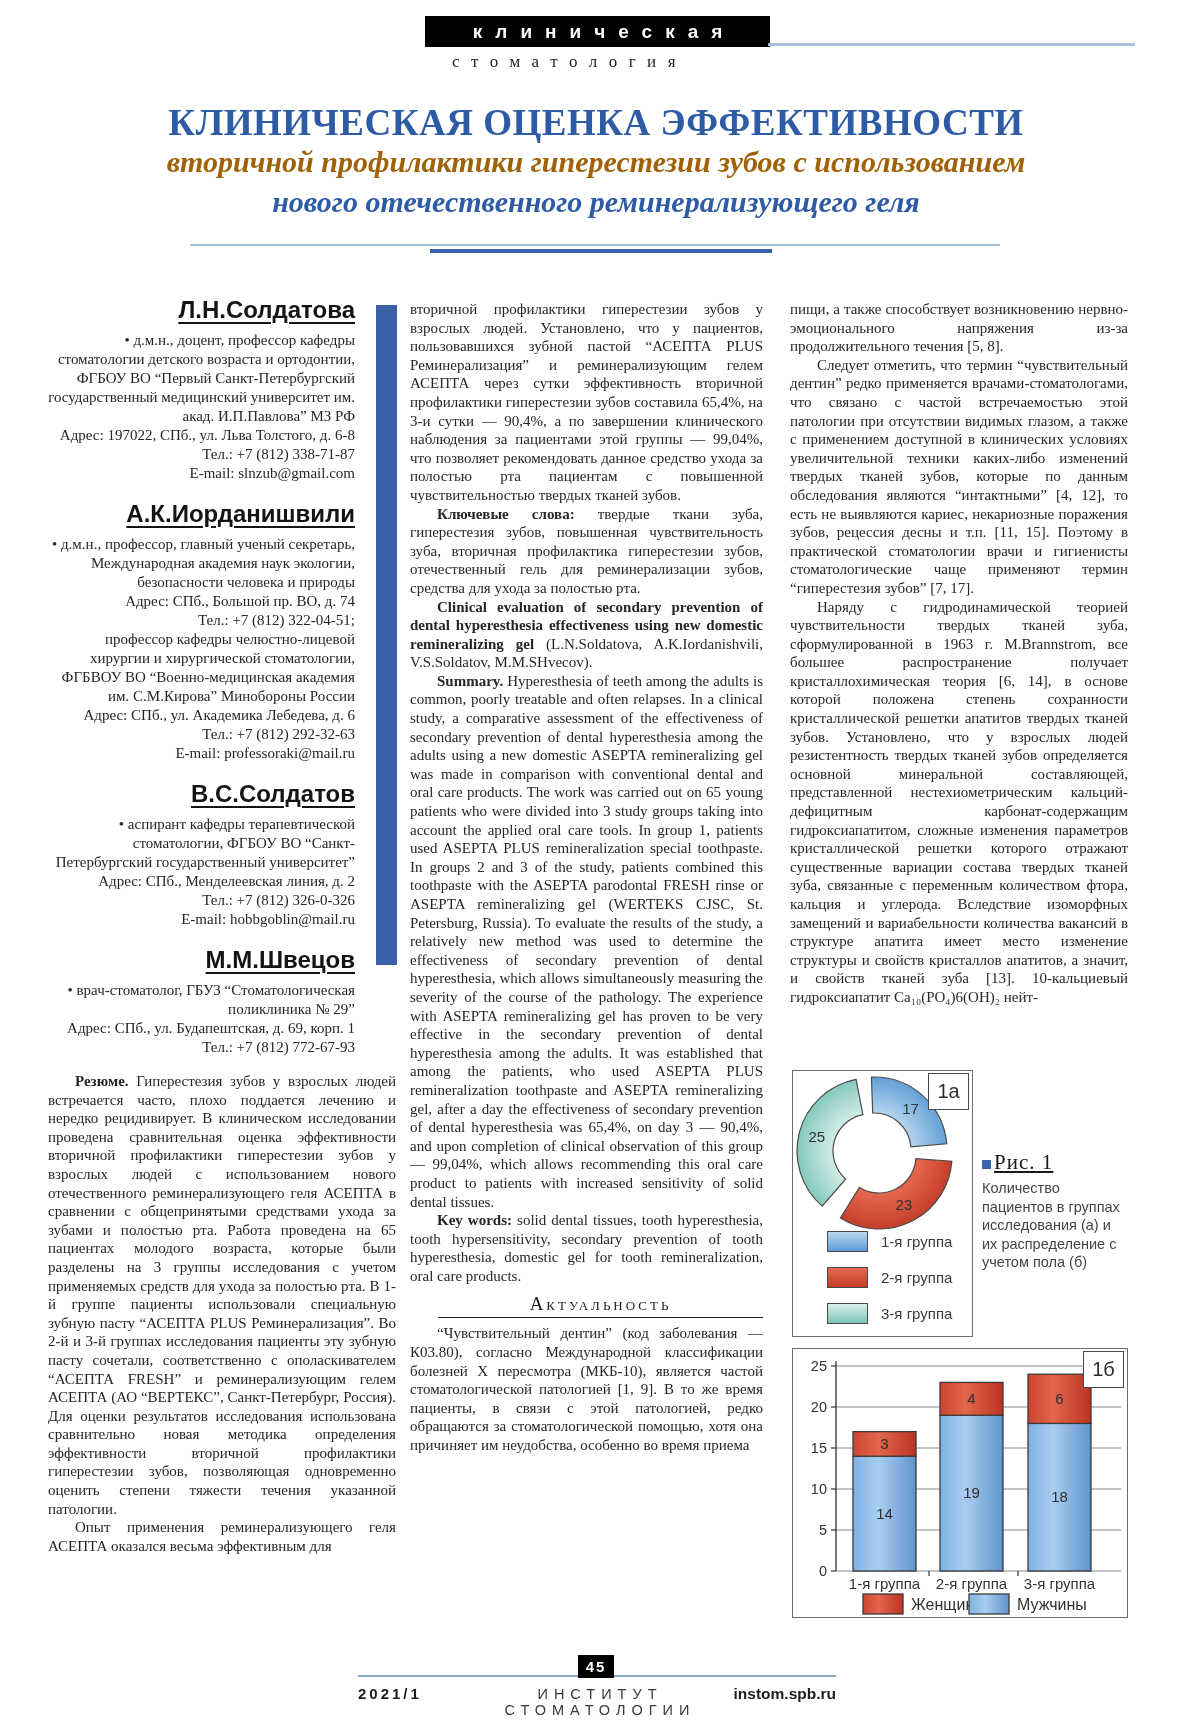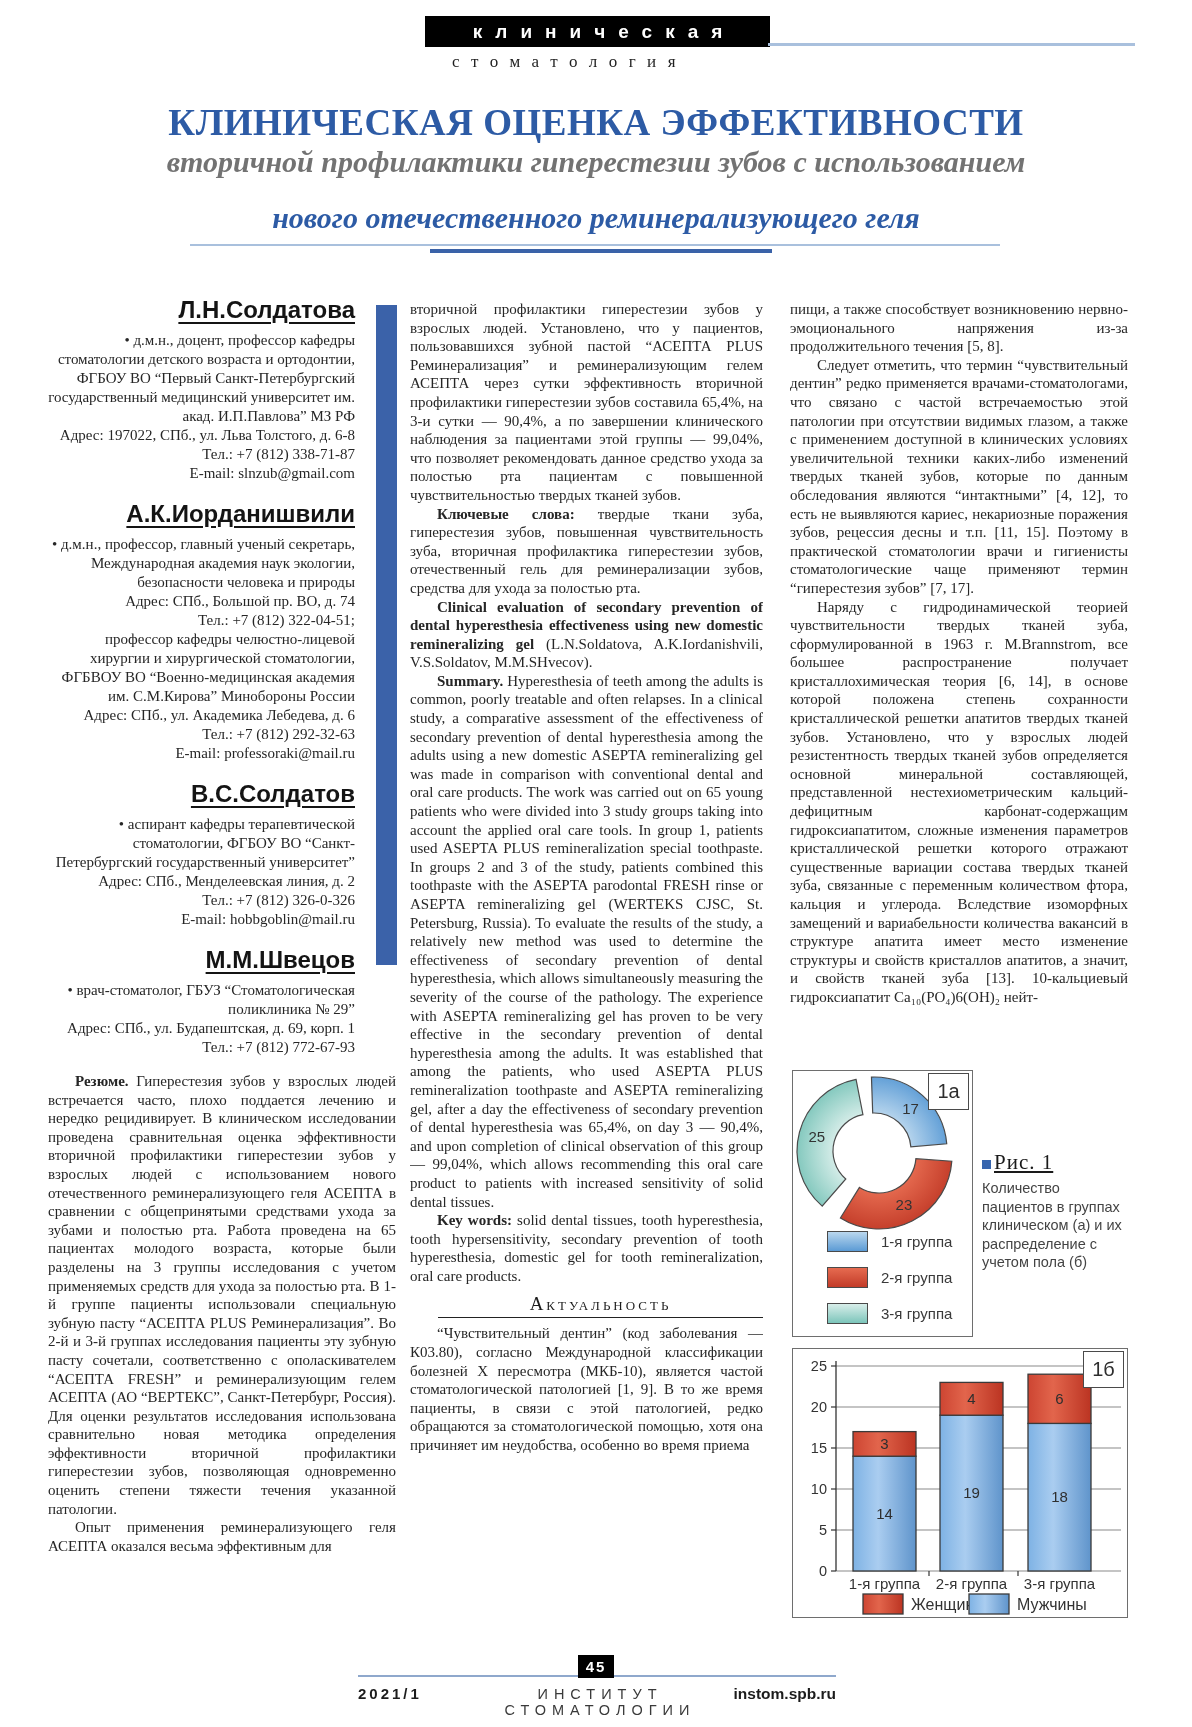--- a/index.html
+++ b/index.html
@@ -11,23 +11,23 @@
             display:flex;align-items:center;justify-content:center;}
   .mast-box span{color:#fff;font-family:"Liberation Sans",sans-serif;font-weight:bold;
                  font-size:19px;letter-spacing:13px;text-indent:13px;white-space:nowrap;}
   .mast-rule{position:absolute;left:768px;top:43px;width:367px;height:3px;background:#A9C0DD;}
   .mast-sub{position:absolute;left:452px;top:52px;font-size:17px;letter-spacing:11.5px;color:#1f1f1f;white-space:nowrap;}
 
   
   .title-l1{position:absolute;left:0;right:0;top:101px;margin:0;text-align:center;
             font-weight:bold;font-size:37px;color:#2D5BA5;letter-spacing:.5px;}
   .title-l2{position:absolute;left:0;right:0;top:145px;text-align:center;
-            font-style:italic;font-weight:bold;font-size:30px;color:#737373;}
+            font-style:italic;font-weight:bold;font-size:30px;color:#a16207;}
   .title-l3{position:absolute;left:0;right:0;top:185px;text-align:center;
-            font-style:italic;font-weight:bold;font-size:30px;color:#2D5BA5;margin-top:16px;}
+            font-style:italic;font-weight:bold;font-size:30px;color:#2D5BA5;}
   .rule-light{position:absolute;left:190px;top:244px;width:810px;height:2px;background:#A9C0DD;}
   .rule-dark{position:absolute;left:430px;top:249px;width:342px;height:4px;background:#3A62A8;}
 
   
   .body-text p{margin:0;text-align:justify;font-size:15px;line-height:18.6px;}
   .ind{text-indent:27px;}
   .col1-authors{position:absolute;left:48px;top:296px;width:307px;text-align:right;}
   .author{margin-bottom:17px;}
   .author-name{font-family:"Liberation Sans",sans-serif;font-weight:bold;font-size:24px;
                color:#141414;text-decoration:underline;text-decoration-thickness:2px;
@@ -176,21 +176,21 @@
       </div>
       <div class="lg-row">
         <span class="lg-sw" style="background: linear-gradient(rgb(216, 238, 234), rgb(124, 197, 186));"></span>
         <span class="lg-label">3-я группа</span>
       </div>
     </div>
   </div>
 
   <div class="fig-caption">
     <div class="cap-title"><span class="cap-bullet"></span><span>Рис. 1</span></div>
-    <div class="cap-text">Количество пациентов в группах клиническом (а) и их распределение с учетом пола (б)</div>
+    <div class="cap-text">Количество пациентов в группах исследования (а) и их распределение с учетом пола (б)</div>
   </div>
 
   <div class="fig fig-b">
     <svg id="bars-svg" width="334" height="268">
         <defs>
           <linearGradient id="bg0" x1="0" y1="0" x2="1" y2="0">
             <stop offset="0%" stop-color="#7EB2E4"></stop>
             <stop offset="40%" stop-color="#AACDF0"></stop>
             <stop offset="100%" stop-color="#5F94CB"></stop>
           </linearGradient>

